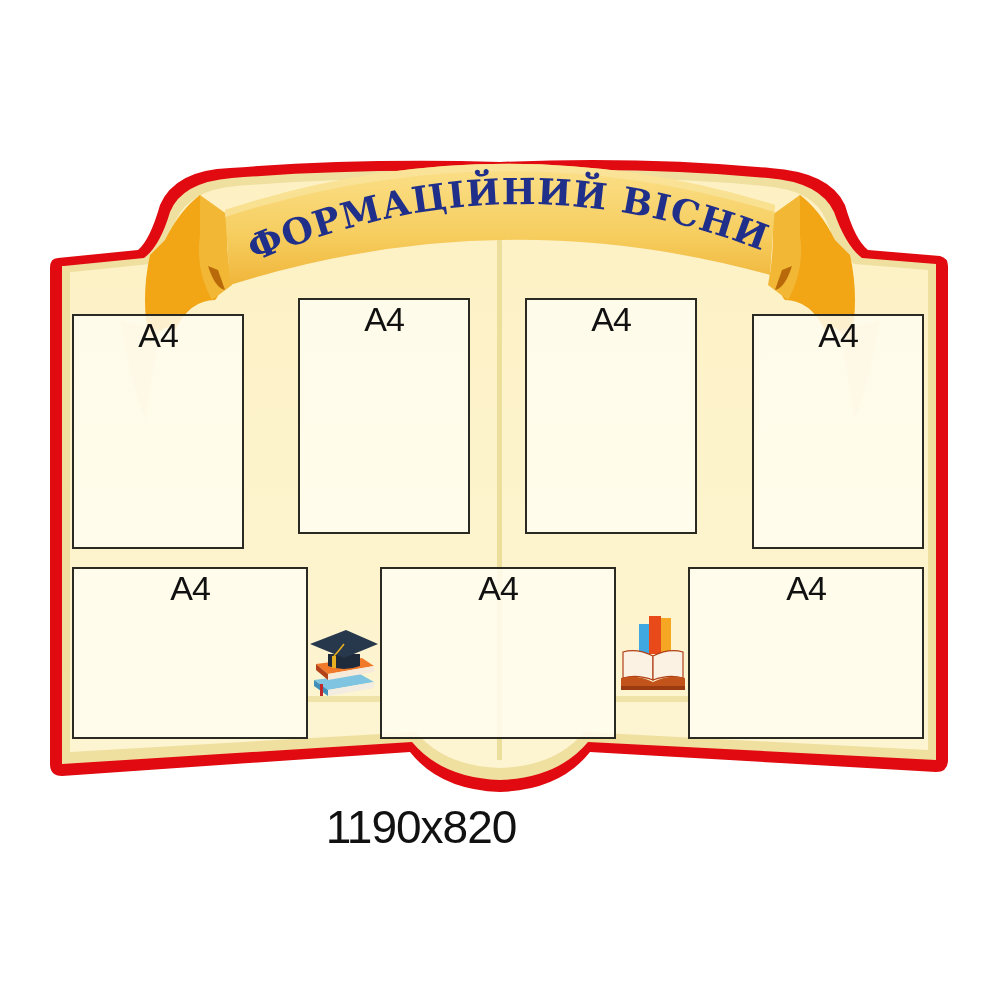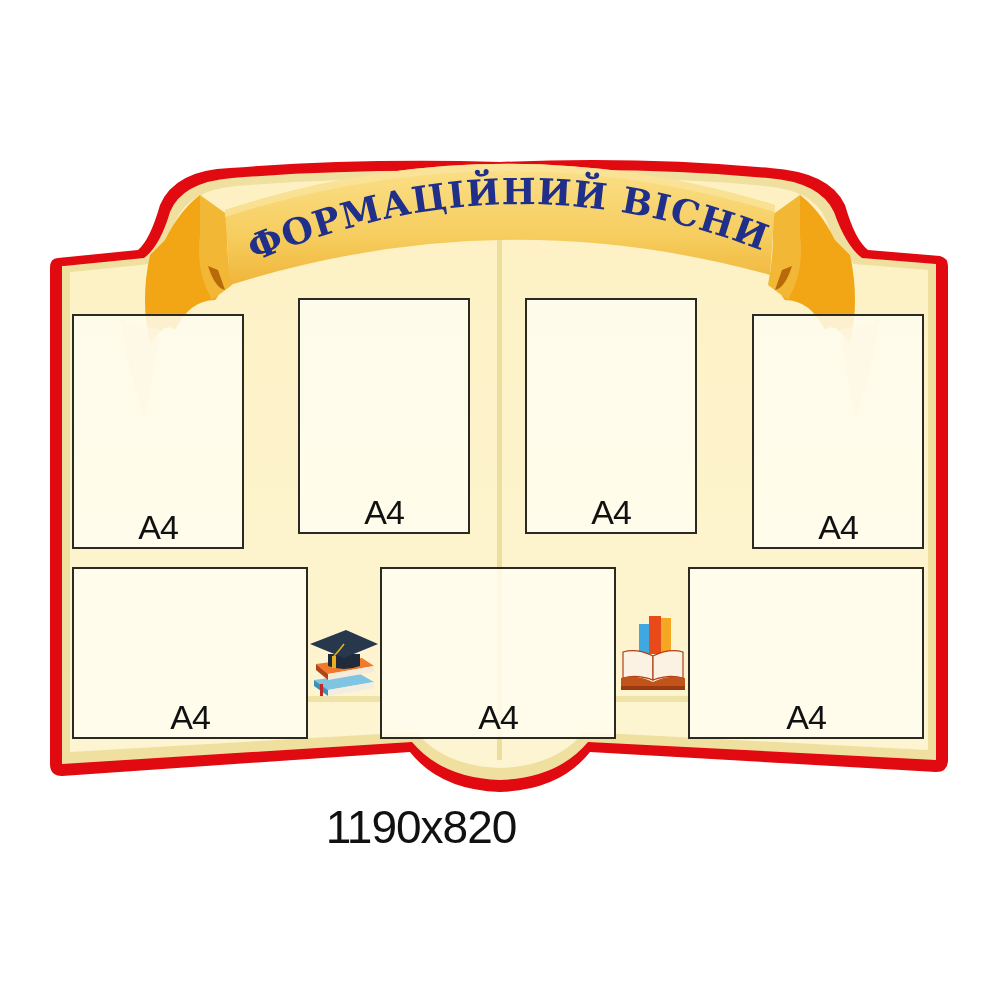--- a/index.html
+++ b/index.html
@@ -3,21 +3,21 @@
   <meta charset="utf-8">
   <style>
     html, body { margin: 0; padding: 0; background: #ffffff; }
     body { width: 1000px; height: 1000px; position: relative; overflow: hidden; font-family: "Liberation Sans", sans-serif; }
     .board-svg { position: absolute; left: 0; top: 0; width: 1000px; height: 1000px; }
     .frame {
       position: absolute;
       background: rgba(255, 253, 240, 0.85);
       border: 2px solid #2a2a22;
       box-sizing: border-box;
-      display: flex; align-items: flex-end; justify-content: center;
+      display: flex; align-items: flex-start; justify-content: center;
     }
     .frame-label { font-family: "Liberation Sans", sans-serif; font-size: 34px; color: #111; letter-spacing: -1px; }
     .dims { position: absolute; left: 0; width: 842px; top: 800px; text-align: center; font-size: 46px; color: #111; letter-spacing: -1px; font-family: "Liberation Sans", sans-serif; }
     .icon { position: absolute; }
   </style>
 </head>
 <body>
 
 <svg class="board-svg" viewBox="0 0 1000 1000" xmlns="http://www.w3.org/2000/svg">
   <defs>

